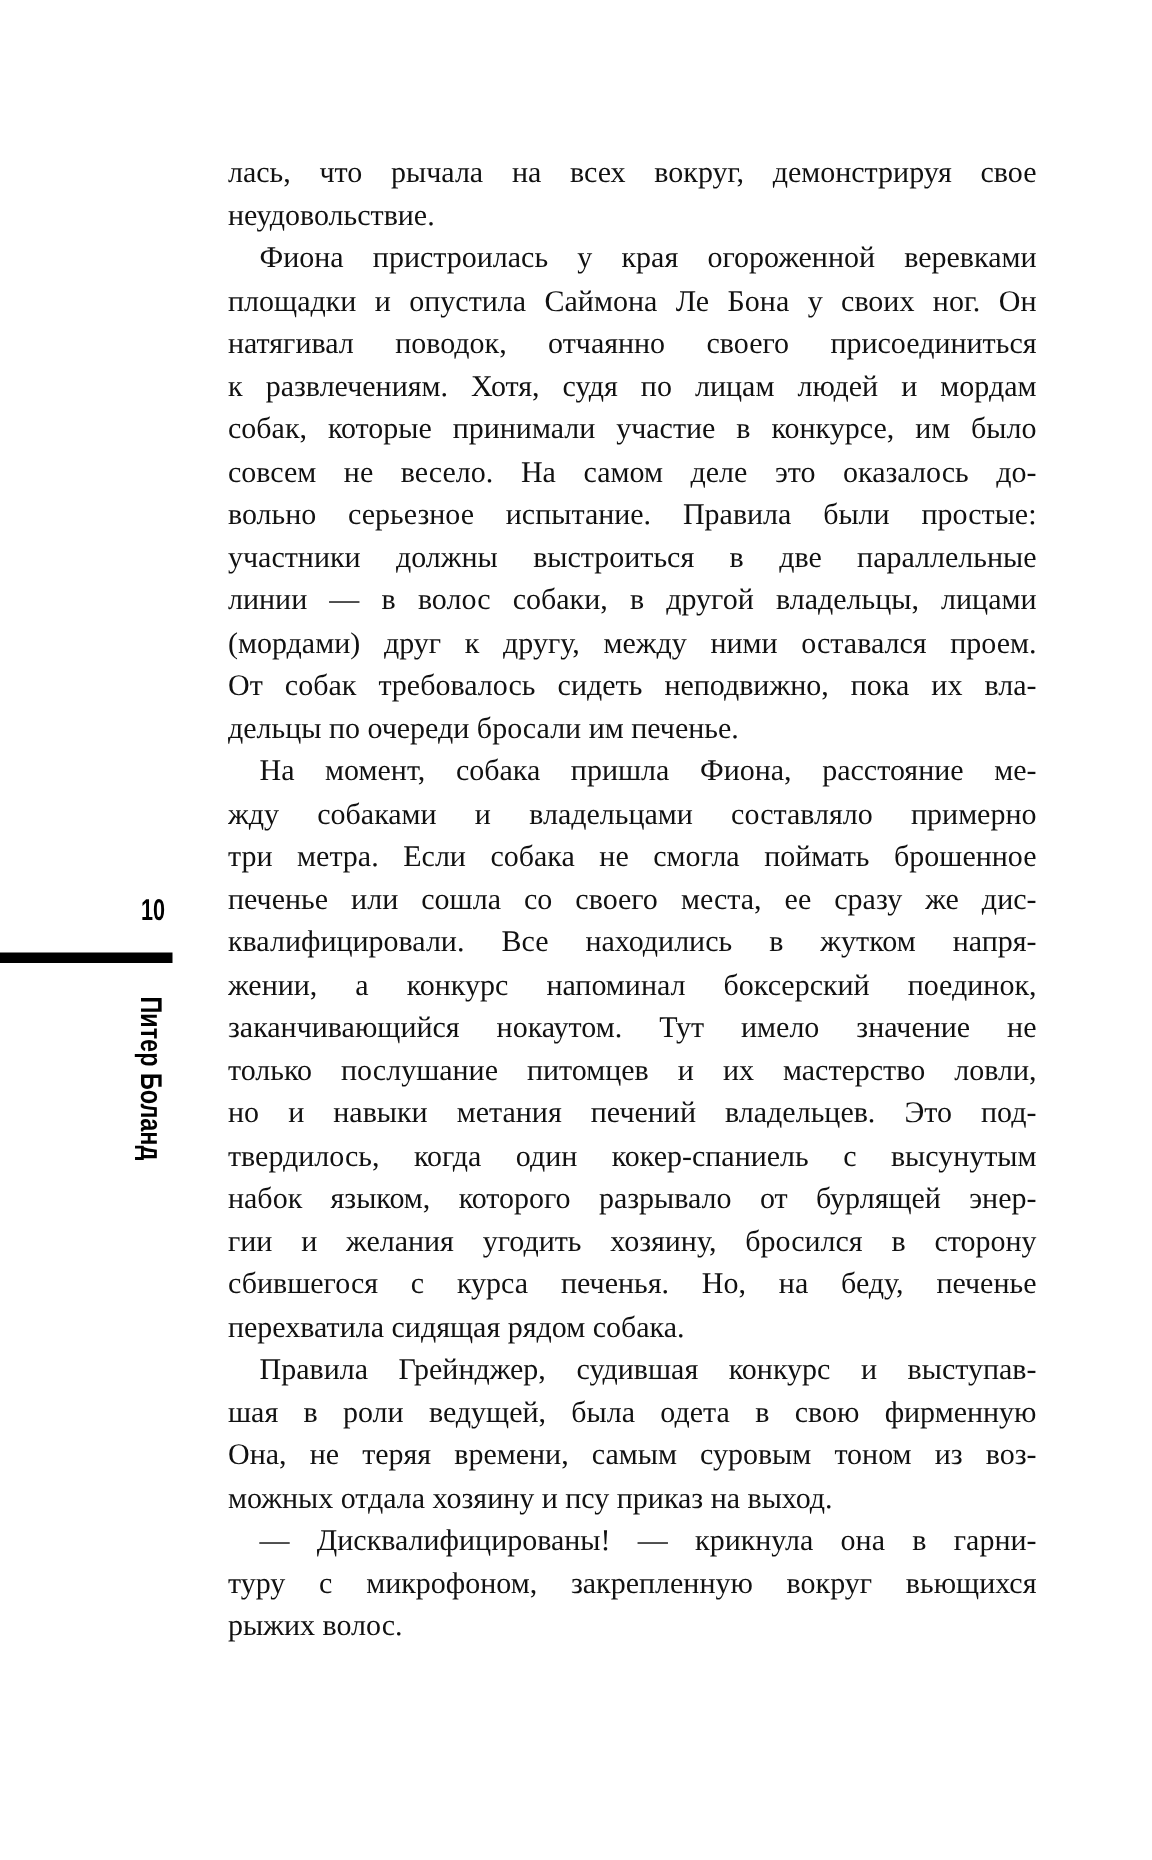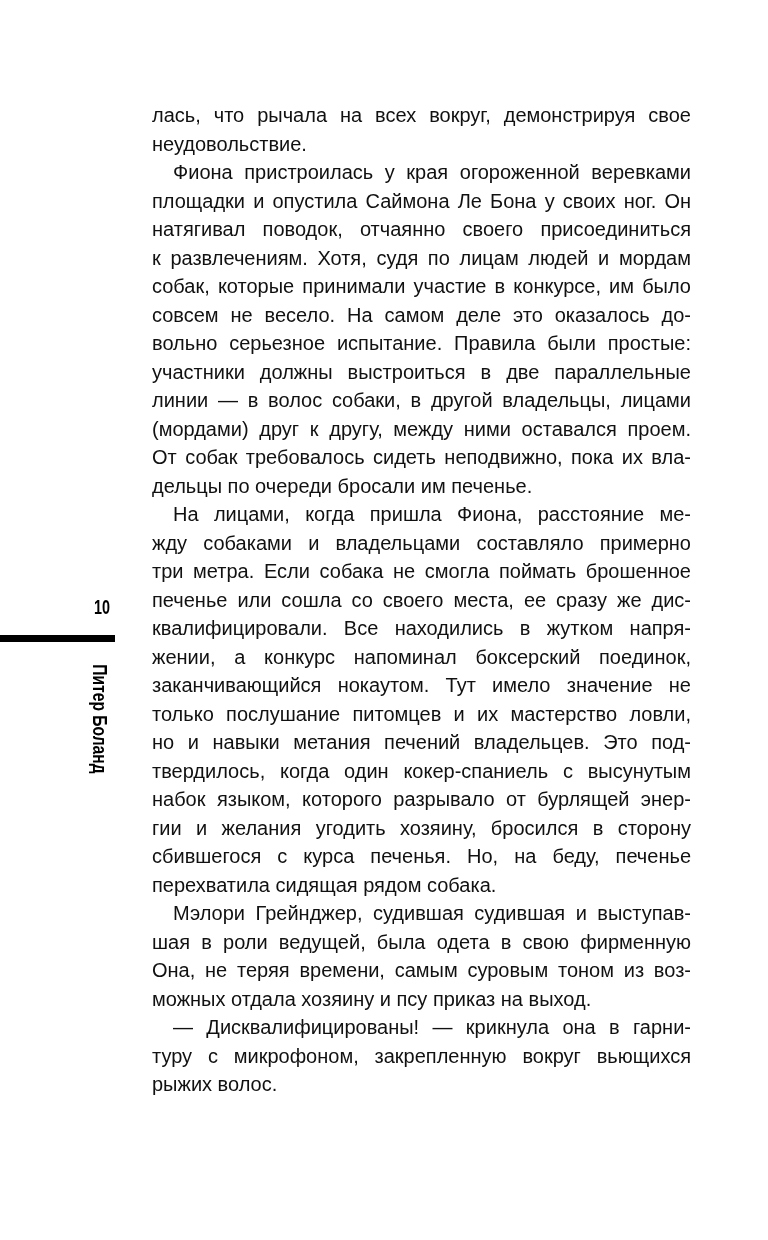--- a/index.html
+++ b/index.html
@@ -59,20 +59,21 @@
 
   
   .text-block {
     position: absolute;
     left: 152px;
     top: 101px;
     width: 539px;
     font-size: 20px;
     line-height: 28.5px;
     color: #111111;
+    font-family: Liberation Serif, serif;
   }
   .line {
     height: 28.5px;
     overflow: hidden;
     text-align: justify;
     text-align-last: justify;
   }
   .line.para-end {
     text-align-last: left;
   }
@@ -99,35 +100,35 @@
       <div class="line">натягивал поводок, отчаянно своего присоединиться</div>
       <div class="line">к развлечениям. Хотя, судя по лицам людей и мордам</div>
       <div class="line">собак, которые принимали участие в конкурсе, им было</div>
       <div class="line">совсем не весело. На самом деле это оказалось до-</div>
       <div class="line">вольно серьезное испытание. Правила были простые:</div>
       <div class="line">участники должны выстроиться в две параллельные</div>
       <div class="line">линии — в волос собаки, в другой владельцы, лицами</div>
       <div class="line">(мордами) друг к другу, между ними оставался проем.</div>
       <div class="line">От собак требовалось сидеть неподвижно, пока их вла-</div>
       <div class="line para-end">дельцы по очереди бросали им печенье.</div>
-      <div class="line indent">На лицами, когда пришла Фиона, расстояние ме-</div>
+      <div class="line indent">На момент, собака пришла Фиона, расстояние ме-</div>
       <div class="line">жду собаками и владельцами составляло примерно</div>
       <div class="line">три метра. Если собака не смогла поймать брошенное</div>
       <div class="line">печенье или сошла со своего места, ее сразу же дис-</div>
       <div class="line">квалифицировали. Все находились в жутком напря-</div>
       <div class="line">жении, а конкурс напоминал боксерский поединок,</div>
       <div class="line">заканчивающийся нокаутом. Тут имело значение не</div>
       <div class="line">только послушание питомцев и их мастерство ловли,</div>
       <div class="line">но и навыки метания печений владельцев. Это под-</div>
       <div class="line">твердилось, когда один кокер-спаниель с высунутым</div>
       <div class="line">набок языком, которого разрывало от бурлящей энер-</div>
       <div class="line">гии и желания угодить хозяину, бросился в сторону</div>
       <div class="line">сбившегося с курса печенья. Но, на беду, печенье</div>
       <div class="line para-end">перехватила сидящая рядом собака.</div>
-      <div class="line indent">Мэлори Грейнджер, судившая судившая и выступав-</div>
+      <div class="line indent">Правила Грейнджер, судившая конкурс и выступав-</div>
       <div class="line">шая в роли ведущей, была одета в свою фирменную</div>
       <div class="line">Она, не теряя времени, самым суровым тоном из воз-</div>
       <div class="line para-end">можных отдала хозяину и псу приказ на выход.</div>
       <div class="line indent">— Дисквалифицированы! — крикнула она в гарни-</div>
       <div class="line">туру с микрофоном, закрепленную вокруг вьющихся</div>
       <div class="line para-end">рыжих волос.</div>
     </div>
 
 </div>
 

